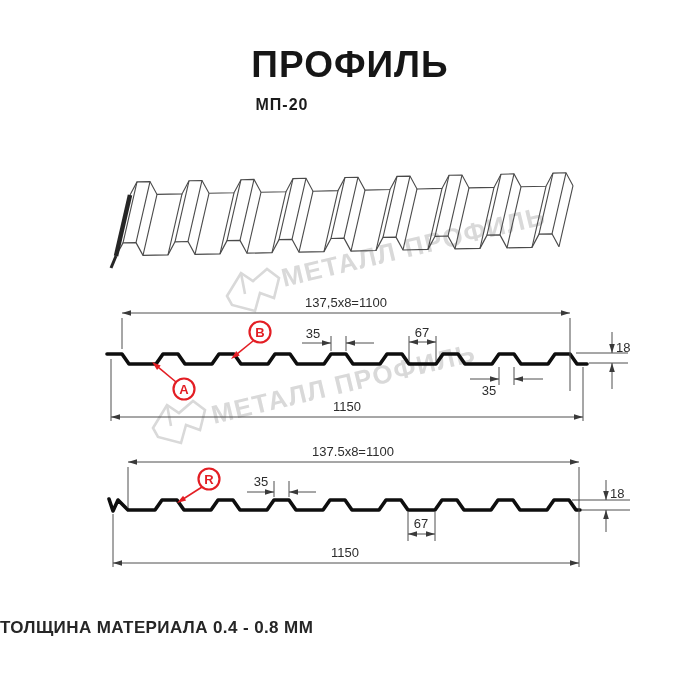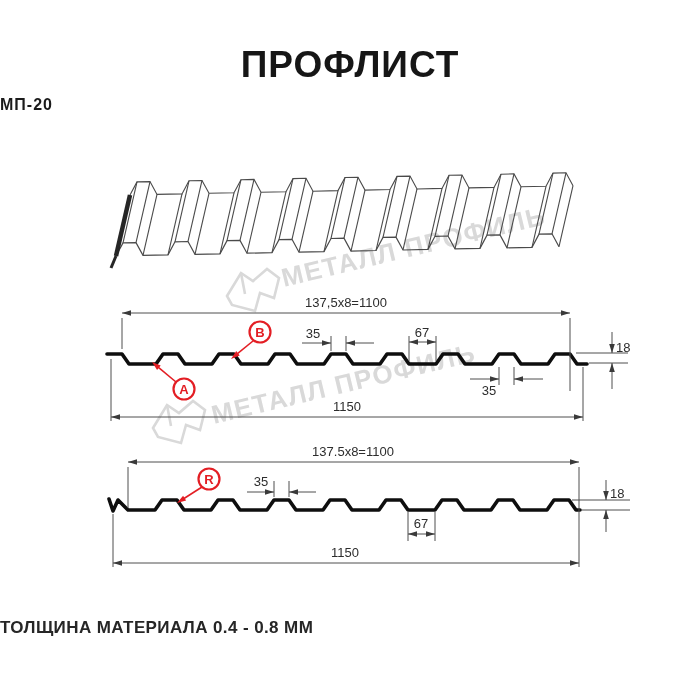--- a/index.html
+++ b/index.html
@@ -1,34 +1,34 @@
 <!DOCTYPE html>
 <html style="--red: #e31e24;"><head>
 <meta charset="utf-8">
 <style>
   html,body{margin:0;padding:0;background:#ffffff;}
   .page{position:relative;width:700px;height:700px;background:#ffffff;overflow:hidden;
         font-family:"Liberation Sans",sans-serif;}
   .title{position:absolute;top:44px;left:0;width:700px;margin:0;text-align:center;
          font-size:37px;font-weight:800;letter-spacing:1px;color:#161616;}
-  .subtitle{position:absolute;top:96px;left:0;width:564px;
+  .subtitle{position:absolute;top:96px;left:0;width:564px;text-align:center;
             font-size:16px;font-weight:700;letter-spacing:1px;color:#1b1b1b;}
   .footer-note{position:absolute;top:618px;left:0;width:700px;
                font-size:17px;font-weight:600;letter-spacing:.4px;color:#262626;}
   svg{position:absolute;left:0;top:0;}
   .dim{font-size:13px;fill:#2d2d2d;}
   .mk{font-size:13px;font-weight:bold;fill:var(--red,#e31e24);}
   .wm{font-weight:bold;fill:#d9d9d9;letter-spacing:1.5px;font-size:26px;}
 </style>
 </head>
 <body>
 
 <div class="page">
 
-  <h1 class="title">ПРОФЛИСТ</h1>
+  <h1 class="title">ПРОФИЛЬ</h1>
   <div class="subtitle">МП-20</div>
 
   <svg width="700" height="700" viewBox="0 0 700 700">
 
     <g>
       <g transform="translate(222,266)" fill="none" stroke="#d9d9d9" stroke-width="2.6">
         <path d="M5,30 L19,7 L31,15 L45,3 L57,12 L52,32 L38,27 L33,45 L10,39 Z"></path>
         <path d="M19,7 L23,28"></path>
       </g>
       <text class="wm" transform="translate(284,287) rotate(-13.5)">МЕТАЛЛ ПРОФИЛЬ</text>

